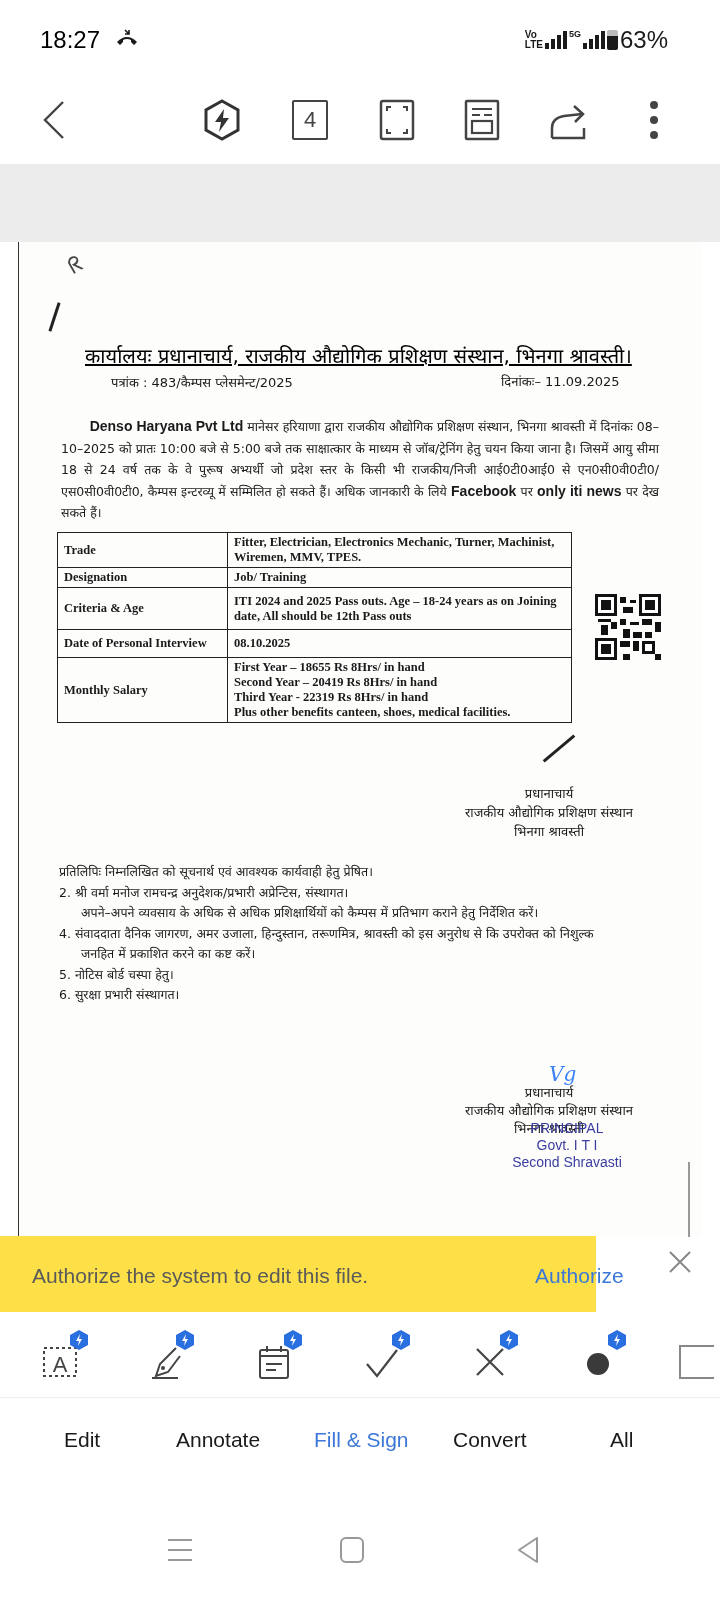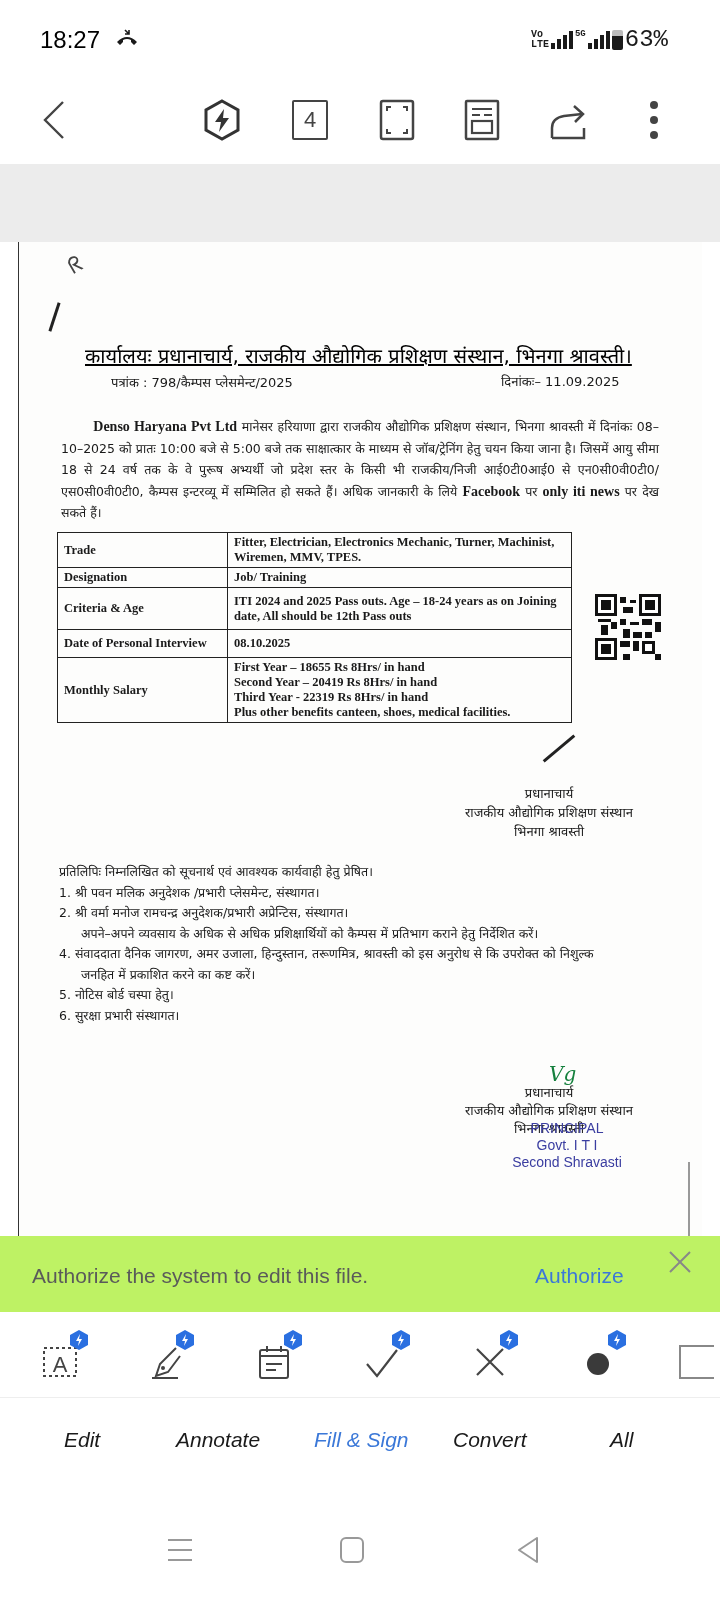--- a/index.html
+++ b/index.html
@@ -3,21 +3,21 @@
 <meta charset="utf-8">
 <style>
   * { box-sizing: border-box; margin: 0; padding: 0; }
   html, body { width: 720px; height: 1600px; background: #ffffff; overflow: hidden; }
   body { font-family: "Liberation Sans", sans-serif; color: #1a1a1a; position: relative; }
 
   
   .status-bar { position: absolute; top: 0; left: 0; width: 720px; height: 80px; }
   .status-time { position: absolute; left: 40px; top: 26px; font-size: 24px; font-weight: 500; color: #000000; }
   .status-call { position: absolute; left: 115px; top: 28px; font-size: 20px; }
-  .status-right { position: absolute; right: 52px; top: 26px; display: flex; align-items: center; gap: 2px; font-family: Liberation Mono, monospace; }
+  .status-right { position: absolute; right: 52px; top: 26px; display: flex; align-items: center; gap: 2px; }
   .volte { font-size: 10px; line-height: 10px; font-weight: bold; text-align: left; }
   .bars { display: flex; align-items: flex-end; gap: 2px; height: 18px; }
   .bars i { display: block; width: 4px; background: #1a1a1a; }
   .net5g { font-size: 9px; font-weight: bold; position: relative; top: -6px; }
   .battery { width: 11px; height: 20px; border-radius: 2px; background: linear-gradient(#bbb 0 30%, #1a1a1a 30% 100%); }
   .battery-pct { font-size: 24px; font-weight: 500; }
 
   
   .toolbar { position: absolute; top: 80px; left: 0; width: 720px; height: 80px; }
   .tb-btn { position: absolute; top: 18px; width: 44px; height: 44px; display: flex; align-items: center; justify-content: center; cursor: pointer; }
@@ -27,52 +27,52 @@
 
   
   .doc { position: absolute; top: 242px; left: 18px; width: 684px; height: 995px; background: #fdfdfc; border-left: 1px solid #333; overflow: hidden; }
   .doc .dv { font-family: "DejaVu Sans", sans-serif; }
   .scribble-top { position: absolute; left: 50px; top: 10px; font-size: 22px; transform: rotate(-30deg); color: #444; }
   .slash-mark { position: absolute; left: 34px; top: 60px; width: 3px; height: 30px; background: #222; transform: rotate(18deg); }
   .doc-heading { position: absolute; left: 66px; top: 100px; font-size: 20px; text-decoration: underline; white-space: nowrap; color: #000000; }
   .ref-no { position: absolute; left: 92px; top: 131px; font-size: 13px; white-space: nowrap; }
   .ref-date { position: absolute; left: 482px; top: 130px; font-size: 13px; white-space: nowrap; }
   .body-para { position: absolute; left: 42px; top: 174px; width: 598px; font-size: 12.5px; line-height: 21.5px; text-align: justify; }
-  .body-para b { font-family: Liberation Serif, serif; font-size: 14px; margin-top: 8px; }
+  .body-para b { font-family: Liberation Sans, sans-serif; font-size: 14px; margin-top: 8px; }
 
   table.info { position: absolute; left: 38px; top: 290px; width: 515px; border-collapse: collapse; font-family: "Liberation Serif", serif; font-weight: bold; font-size: 12.5px; }
   table.info td { border: 1.5px solid #222; padding: 2px 6px; vertical-align: middle; line-height: 15px; }
   table.info td.k { width: 170px; }
   .qr { position: absolute; left: 576px; top: 352px; width: 66px; height: 66px; }
 
   .sig1-stroke { position: absolute; left: 520px; top: 505px; width: 40px; height: 3px; background: #222; transform: rotate(-40deg); }
   .sig1 { position: absolute; left: 420px; top: 542px; width: 220px; text-align: center; font-size: 13px; line-height: 19px; }
 
   .cc { position: absolute; left: 40px; top: 620px; width: 600px; font-size: 12.5px; line-height: 20.5px; }
   .cc .indent { padding-left: 22px; }
 
-  .sig2-mark { position: absolute; left: 530px; top: 820px; font-size: 20px; font-style: italic; color: #15803d; font-family: "DejaVu Serif", serif; }
+  .sig2-mark { position: absolute; left: 530px; top: 820px; font-size: 20px; font-style: italic; color: #3b82f6; font-family: "DejaVu Serif", serif; }
   .sig2 { position: absolute; left: 410px; top: 842px; width: 240px; text-align: center; font-size: 13px; line-height: 18px; }
   .stamp { position: absolute; left: 488px; top: 878px; color: #3a3da0; font-size: 14px; line-height: 17px; text-align: center; width: 120px; }
   .page-edge { position: absolute; right: 12px; top: 920px; width: 2px; height: 75px; background: #999; }
 
   
-  .auth-bar { position: absolute; top: 1236px; left: 0; width: 720px; height: 76px; background: #bef264; }
+  .auth-bar { position: absolute; top: 1236px; left: 0; width: 596px; height: 76px; background: #fde047; }
   .auth-text { position: absolute; left: 32px; top: 28px; font-size: 21px; color: #5a5a5a; }
   .auth-link { position: absolute; left: 535px; top: 28px; font-size: 21px; color: #3b78d8; cursor: pointer; }
   .auth-close { position: absolute; left: 664px; top: 10px; width: 32px; height: 32px; cursor: pointer; }
 
   
   .tools { position: absolute; top: 1312px; left: 0; width: 720px; height: 86px; border-bottom: 1px solid #eee; }
   .tool { position: absolute; top: 18px; width: 56px; height: 56px; cursor: pointer; }
   .tool svg.main { position: absolute; left: 10px; top: 14px; }
   .badge { position: absolute; left: 38px; top: 0; width: 18px; height: 20px; }
 
   
-  .tabs { position: absolute; top: 1398px; left: 0; width: 684px; height: 90px; font-style: italic; }
+  .tabs { position: absolute; top: 1398px; left: 0; width: 684px; height: 90px; }
   .tab { position: absolute; top: 30px; font-size: 21px; color: #1a1a1a; cursor: pointer; }
   .tab.active { color: #3b78d8; }
 
   
   .navbar { position: absolute; top: 1520px; left: 0; width: 720px; height: 60px; }
   .nav-btn { position: absolute; top: 10px; width: 40px; height: 40px; cursor: pointer; display: flex; align-items: center; justify-content: center; }
 </style>
 </head>
 <body>
 
@@ -151,21 +151,21 @@
   </div>
 </div>
 
 <div class="gray-band"></div>
 
 <div class="doc">
   <div class="scribble-top">ᖇ</div>
   <div class="slash-mark"></div>
 
   <div class="doc-heading dv">कार्यालयः प्रधानाचार्य, राजकीय औद्योगिक प्रशिक्षण संस्थान, भिनगा श्रावस्ती।</div>
-  <div class="ref-no dv">पत्रांक : 798/कैम्पस प्लेसमेन्ट/2025</div>
+  <div class="ref-no dv">पत्रांक : 483/कैम्पस प्लेसमेन्ट/2025</div>
   <div class="ref-date dv">दिनांकः– 11.09.2025</div>
 
   <div class="body-para dv">
     &nbsp;&nbsp;&nbsp;&nbsp;&nbsp;&nbsp;&nbsp;<b>Denso Haryana Pvt Ltd</b><span> मानेसर हरियाणा द्वारा राजकीय औद्योगिक प्रशिक्षण संस्थान, भिनगा श्रावस्ती में दिनांकः 08–10–2025 को प्रातः 10:00 बजे से 5:00 बजे तक साक्षात्कार के माध्यम से जॉब/ट्रेनिंग हेतु चयन किया जाना है। जिसमें आयु सीमा 18 से 24 वर्ष तक के वे पुरूष अभ्यर्थी जो प्रदेश स्तर के किसी भी राजकीय/निजी आई0टी0आई0 से एन0सी0वी0टी0/एस0सी0वी0टी0, कैम्पस इन्टरव्यू में सम्मिलित हो सकते हैं। अधिक जानकारी के लिये </span><b>Facebook</b><span> पर </span><b>only iti news</b><span> पर देख सकते हैं।</span>
   </div>
 
   <table class="info">
     <tbody>
         <tr>
       <td class="k">Trade</td>
@@ -228,21 +228,20 @@
 
   <div class="sig1-stroke"></div>
   <div class="sig1 dv">
     <div>प्रधानाचार्य</div>
     <div>राजकीय औद्योगिक प्रशिक्षण संस्थान</div>
     <div>भिनगा श्रावस्ती</div>
   </div>
 
   <div class="cc dv">
     <div>प्रतिलिपिः निम्नलिखित को सूचनार्थ एवं आवश्यक कार्यवाही हेतु प्रेषित।</div>
-    <div>1. श्री पवन मलिक अनुदेशक /प्रभारी प्लेसमेन्ट, संस्थागत।</div>
     <div>2. श्री वर्मा मनोज रामचन्द्र अनुदेशक/प्रभारी अप्रेन्टिस, संस्थागत।</div>
     <div class="indent">अपने–अपने व्यवसाय के अधिक से अधिक प्रशिक्षार्थियों को कैम्पस में प्रतिभाग कराने हेतु निर्देशित करें।</div>
     <div>4. संवाददाता दैनिक जागरण, अमर उजाला, हिन्दुस्तान, तरूणमित्र, श्रावस्ती को इस अनुरोध से कि उपरोक्त को निशुल्क</div>
     <div class="indent">जनहित में प्रकाशित करने का कष्ट करें।</div>
     <div>5. नोटिस बोर्ड चस्पा हेतु।</div>
     <div>6. सुरक्षा प्रभारी संस्थागत।</div>
   </div>
 
   <div class="sig2-mark">Vg</div>
   <div class="sig2 dv">

